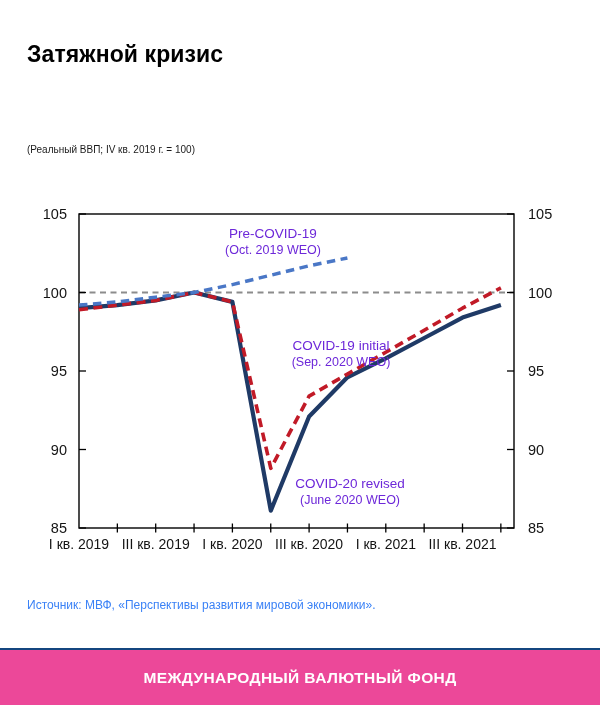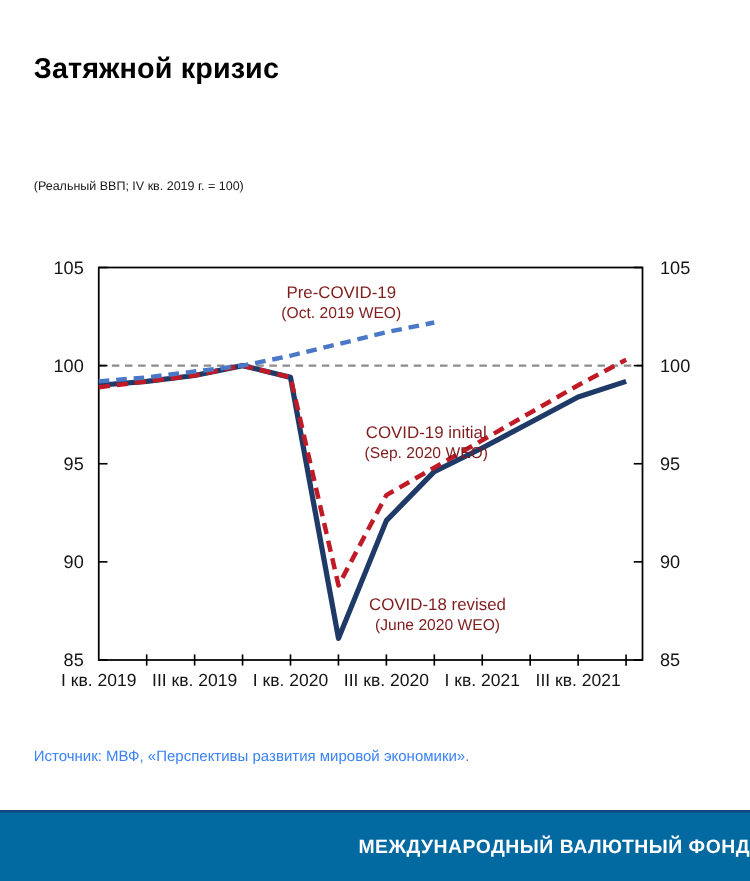--- a/index.html
+++ b/index.html
@@ -16,21 +16,21 @@
     font-size:17.5px;line-height:22px;color:#0e0e0e;white-space:pre-line;
   }
   .gdp-note{
     position:absolute;left:27px;top:144px;
     font-size:10px;color:#1a1a1a;
   }
   .chart-svg{position:absolute;left:0;top:0;width:600px;height:705px;}
   .chart-svg text{font-family:"Liberation Sans",sans-serif;fill:#141414;}
   .annotation{
     position:absolute;transform:translateX(-50%);
-    text-align:center;color:#7f1d1d;line-height:17px;white-space:nowrap;
+    text-align:center;color:#6d28d9;line-height:17px;white-space:nowrap;
   }
   .annotation .line1{font-size:13.5px;}
   .annotation .line2{font-size:12.5px;}
   .source{
     position:absolute;left:27px;top:598px;
     font-size:12px;color:#3b82f6;
   }
   .footer{
     position:absolute;left:0;top:648px;width:600px;height:57px;
     background:#1c58a5;border-top:2px solid #14467f;box-sizing:border-box;
@@ -99,23 +99,23 @@
     <div class="line1">Pre-COVID-19</div>
     <div class="line2">(Oct. 2019 WEO)</div>
   </div>
 
   <div class="annotation" style="left:341px;top:310px;margin-top:27px;">
     <div class="line1">COVID-19 initial</div>
     <div class="line2">(Sep. 2020 WEO)</div>
   </div>
 
   <div class="annotation" style="left:350px;top:475px;">
-    <div class="line1">COVID-18 revised</div>
+    <div class="line1">COVID-20 revised</div>
     <div class="line2">(June 2020 WEO)</div>
   </div>
 
   <div class="source">Источник: МВФ, «Перспективы развития мировой экономики».</div>
 
-  <div class="footer" style="background: #0369a1; justify-content: flex-end;">
+  <div class="footer" style="background: #ec4899;">
     <div class="footer-text">МЕЖДУНАРОДНЫЙ ВАЛЮТНЫЙ ФОНД</div>
   </div>
 
 </div>
 
 </body></html>

